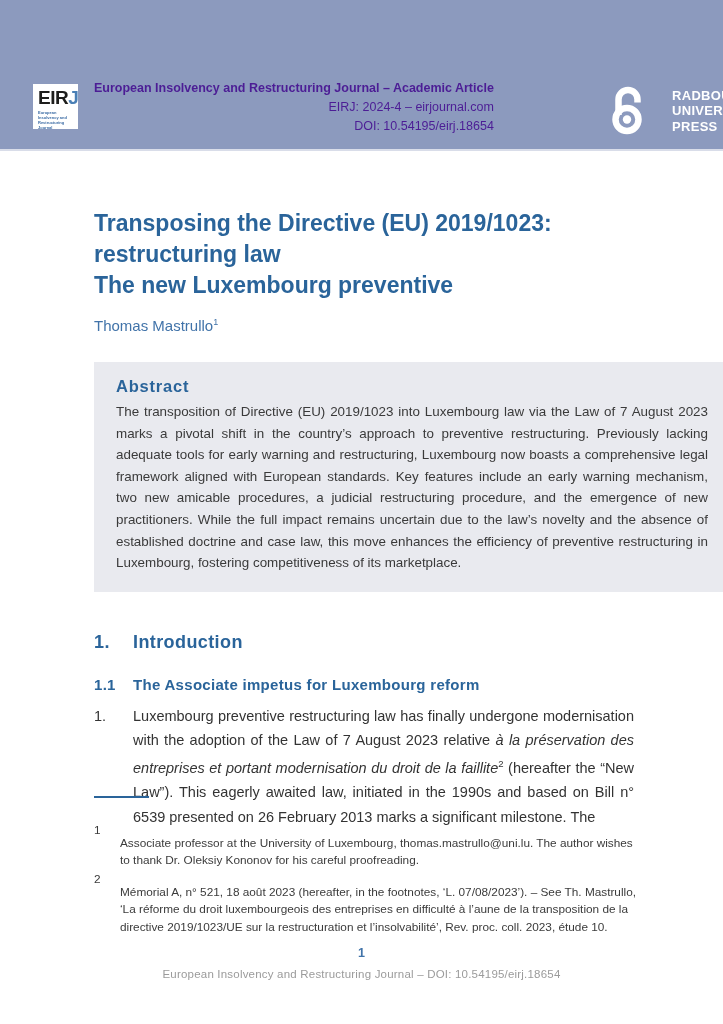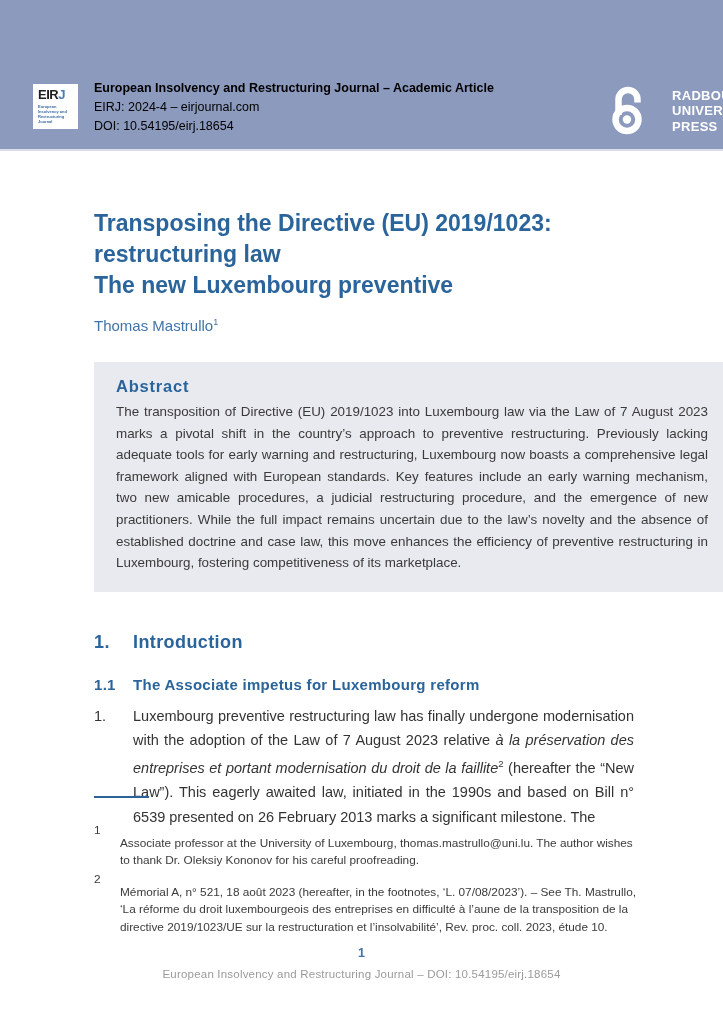--- a/index.html
+++ b/index.html
@@ -19,28 +19,28 @@
     width:100%; height:151px;
     background:var(--band-color, #8c9abe);
     border-bottom:2px solid #d9dde9;
   }
   .eirj-logo {
     position:absolute; left:33px; top:84px;
     width:45px; height:45px; background:#ffffff;
     padding:4px 3px 0 5px;
     line-height:1;
   }
-  .eirj-main { display:block; font-weight:700; font-size:13px; letter-spacing:-0.5px; color:#1e1e1c; }
+  .eirj-main { display:block; font-weight:700; font-size:19px; letter-spacing:-0.5px; color:#1e1e1c; }
   .eirj-main .j { color:#4a7fb5; }
   .eirj-tagline {
     display:block; margin-top:3px;
     font-size:4px; line-height:5px; color:#3c6ca5;
     width:30px; overflow:hidden; font-weight:700;
   }
-  .head-meta { position:absolute; left:94px; top:79px; color:#000000; }
+  .head-meta { position:absolute; left:94px; top:79px; color:#4c1d95;text-align:right; }
   .meta-line { font-size:12.5px; line-height:19px; }
   .meta-bold { font-weight:700; }
 
   .publisher { position:absolute; left:606px; top:86px; display:flex; gap:26px; align-items:center; }
   .oa-icon { display:block; }
   .pub-name { color:#ffffff; font-weight:700; font-size:13px; line-height:15.5px; letter-spacing:0.3px; }
   .pub-name span { display:block; }
 
   
   .content { padding:0 89px 0 94px; }

